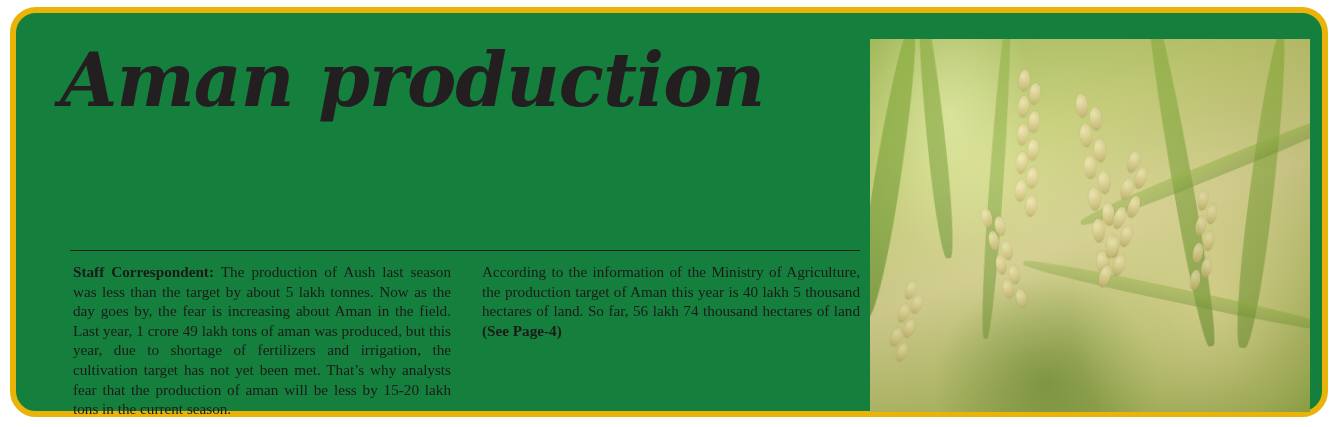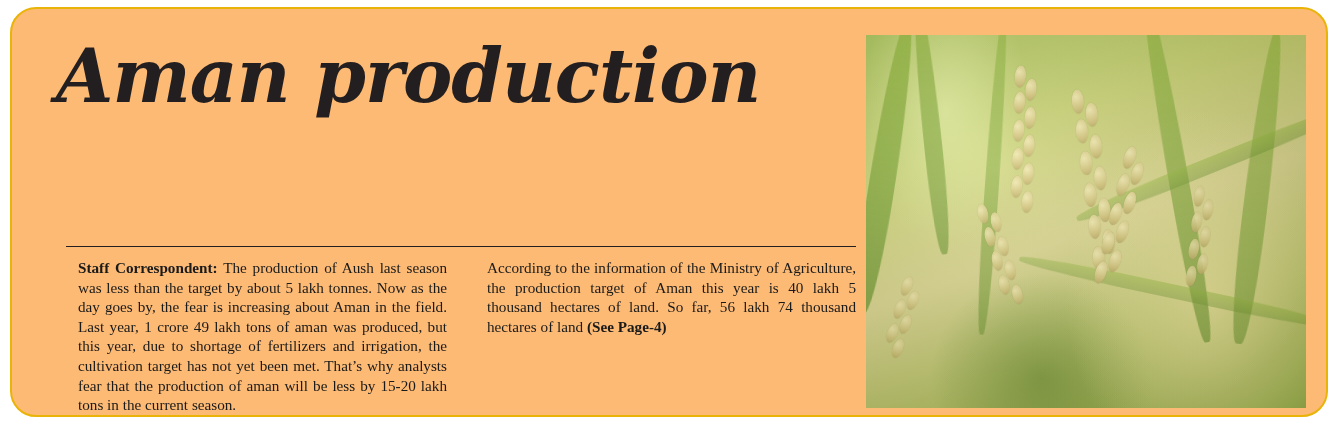--- a/index.html
+++ b/index.html
@@ -20,23 +20,23 @@
     box-sizing: border-box;
   }
   
   #frame {
     position: absolute;
     left: 10px;
     top: 7px;
     width: 1318px;
     height: 410px;
     box-sizing: border-box;
-    border: 2px solid #eab308;
+    border: 6px solid #eab308;
     border-radius: 26px;
-    background: #fdba74;
+    background: #15803d;
   }
   #inner {
     position: absolute;
     left: 44px;
     top: 22px;
     width: 1250px;
     height: 382px;
   }
   
   #headline {
@@ -75,21 +75,21 @@
   }
   .col {
     width: 381px;
     font-size: 15.2px;
     line-height: 19.6px;
     color: #1a1a1a;
     text-align: justify;
     font-family: "Liberation Serif", serif;
   }
   .col p {
-    margin: 0 0 0 12px;
+    margin: 0 0 0 3px;
   }
   .col p + p {
     margin-top: 0px;
   }
   .byline {
     font-weight: bold;
   }
   .seepage {
     font-weight: bold;
   }

